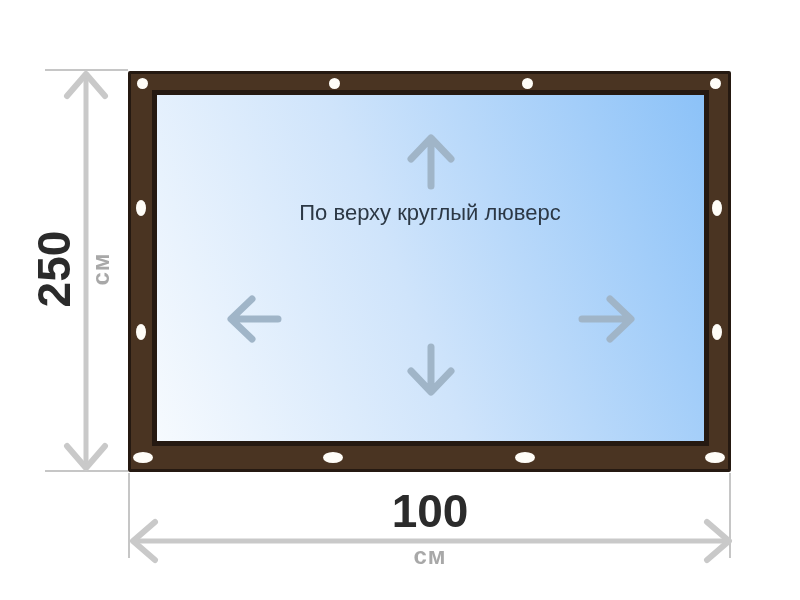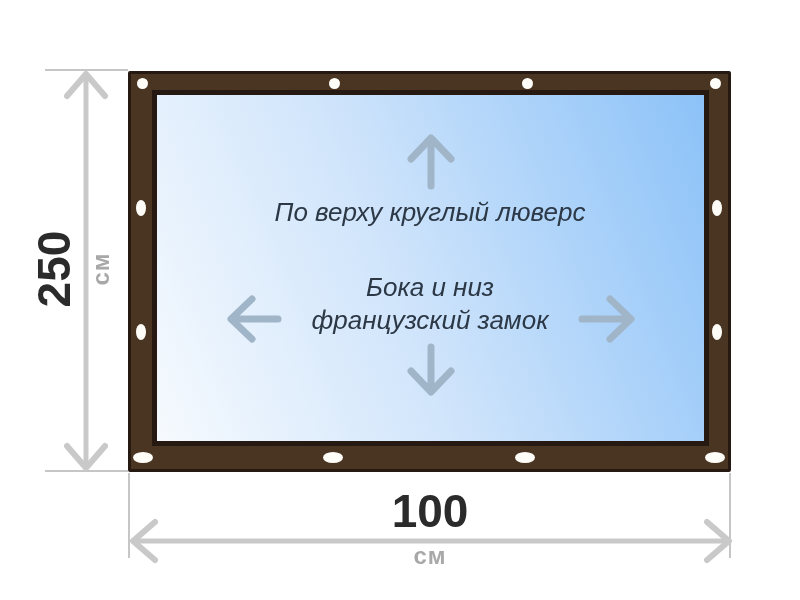--- a/index.html
+++ b/index.html
@@ -59,23 +59,22 @@
   }
   .g-c { width: 11px; height: 11px; }   
   .g-h { width: 20px; height: 11px; }   
   .g-v { width: 10px; height: 16px; }   
   
   .note {
     position: absolute;
     left: 157px; width: 546px;
     text-align: center;
     color: var(--note-text);
-    font-size: 26px;
+    font-size: 22px;
     line-height: 33px;
-    font-style: italic;
   }
   .note-top { top: 196px; }
   .note-mid { top: 271px; }
   
   .dim-label {
     position: absolute;
     white-space: nowrap;
     font-weight: 700;
     transform: translate(-50%, -50%);
   }
@@ -141,23 +140,19 @@
     <g>
       <path class="ext-line" d="M 129 473 V 558"></path>
       <path class="ext-line" d="M 730 473 V 558"></path>
       <path class="dim-shaft" d="M 137 541 H 725"></path>
       <path class="dim-head" d="M 155 522 L 133 541 L 155 560"></path>
       <path class="dim-head" d="M 707 522 L 729 541 L 707 560"></path>
     </g>
   </svg>
 
   <div class="note note-top">По верху круглый люверс</div>
-  <div class="note note-mid">
-    <div>Бока и низ</div>
-    <div>французский замок</div>
-  </div>
 
   <div class="dim-label dim-val rot h-val">250</div>
   <div class="dim-label dim-unit rot h-unit">см</div>
   <div class="dim-label dim-val w-val">100</div>
   <div class="dim-label dim-unit w-unit">см</div>
 
 </div>
 
 </body></html>

